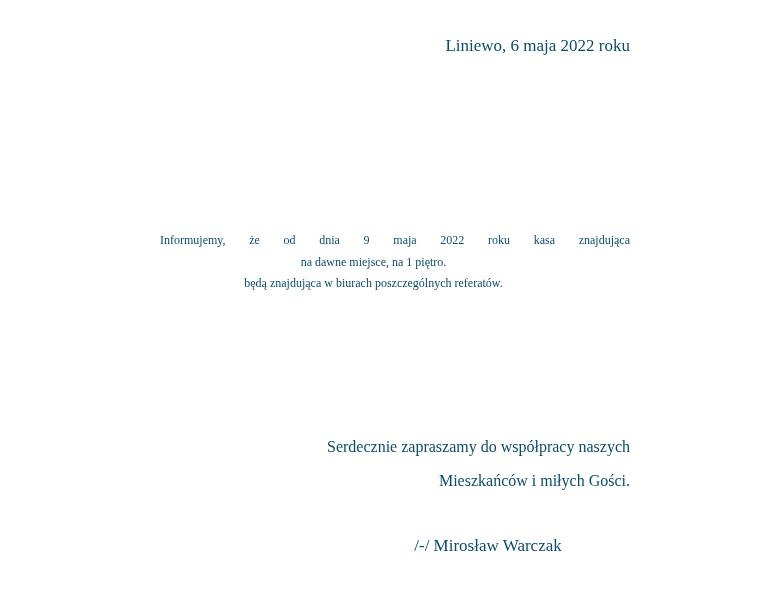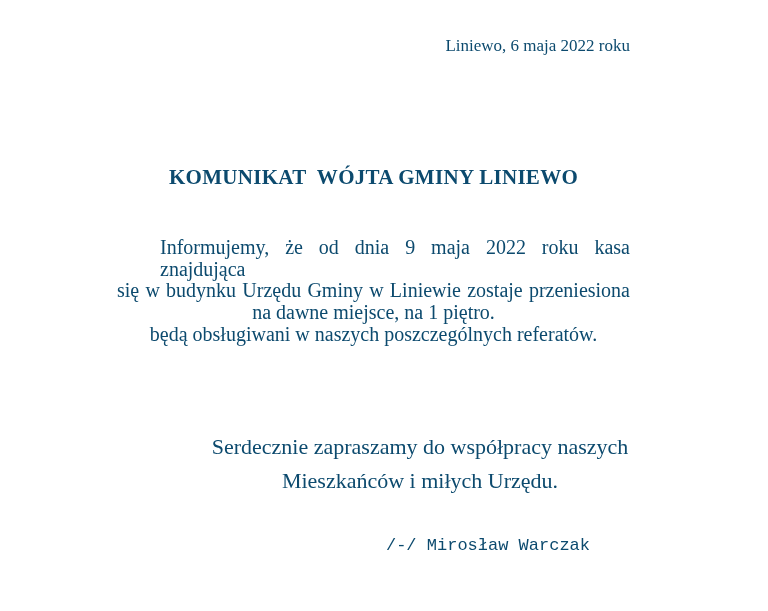--- a/index.html
+++ b/index.html
@@ -32,72 +32,69 @@
     left: 117px;
     width: 513px;
     text-align: center;
     font-weight: bold;
     font-size: 21px;
     line-height: 26px;
     white-space: pre-wrap;
     letter-spacing: 0.3px;
   }
   .body-block {
-    top: 225px;
+    top: 218px;
     left: 117px;
     width: 513px;
-    font-size: 20px;
+    font-size: 12px;
     line-height: 21.7px;
   }
   .body-line {
     text-align: center;
   }
   .body-line.justify {
     text-align: justify;
     text-align-last: justify;
   }
   .body-line.indent {
     padding-left: 43px;
   }
   .closing-block {
     top: 418px;
     left: 210px;
     width: 420px;
-    text-align: center;
-    font-size: 22px;
+    text-align: right;
+    font-size: 16px;
     line-height: 34px;
   }
   .signature-block {
     top: 516px;
     left: 348px;
     width: 280px;
     text-align: center;
     font-size: 17px;
     line-height: 35px;
-    font-family: Liberation Mono, monospace;
   }
 </style>
 </head>
 <body>
 
 <div class="page">
 
   <div class="abs date-line">Liniewo, 6 maja 2022 roku</div>
 
-  <div class="abs doc-title">KOMUNIKAT  WÓJTA GMINY LINIEWO</div>
 
   <div class="abs body-block">
     <div class="body-line justify indent">Informujemy, że od dnia 9 maja 2022 roku kasa znajdująca</div>
-    <div class="body-line justify">się w budynku Urzędu Gminy w Liniewie zostaje przeniesiona</div>
     <div class="body-line">na dawne miejsce, na 1 piętro.</div>
-    <div class="body-line">będą obsługiwani w naszych poszczególnych referatów.</div>
+    <div class="body-line">będą znajdująca w biurach poszczególnych referatów.</div>
   </div>
 
   <div class="abs closing-block">
     <div>Serdecznie zapraszamy do współpracy naszych</div>
-    <div>Mieszkańców i miłych Urzędu.</div>
+    <div>Mieszkańców i miłych Gości.</div>
   </div>
 
   <div class="abs signature-block">
     <div>/-/ Mirosław Warczak</div>
   </div>
 
 </div>
 
 </body></html>

